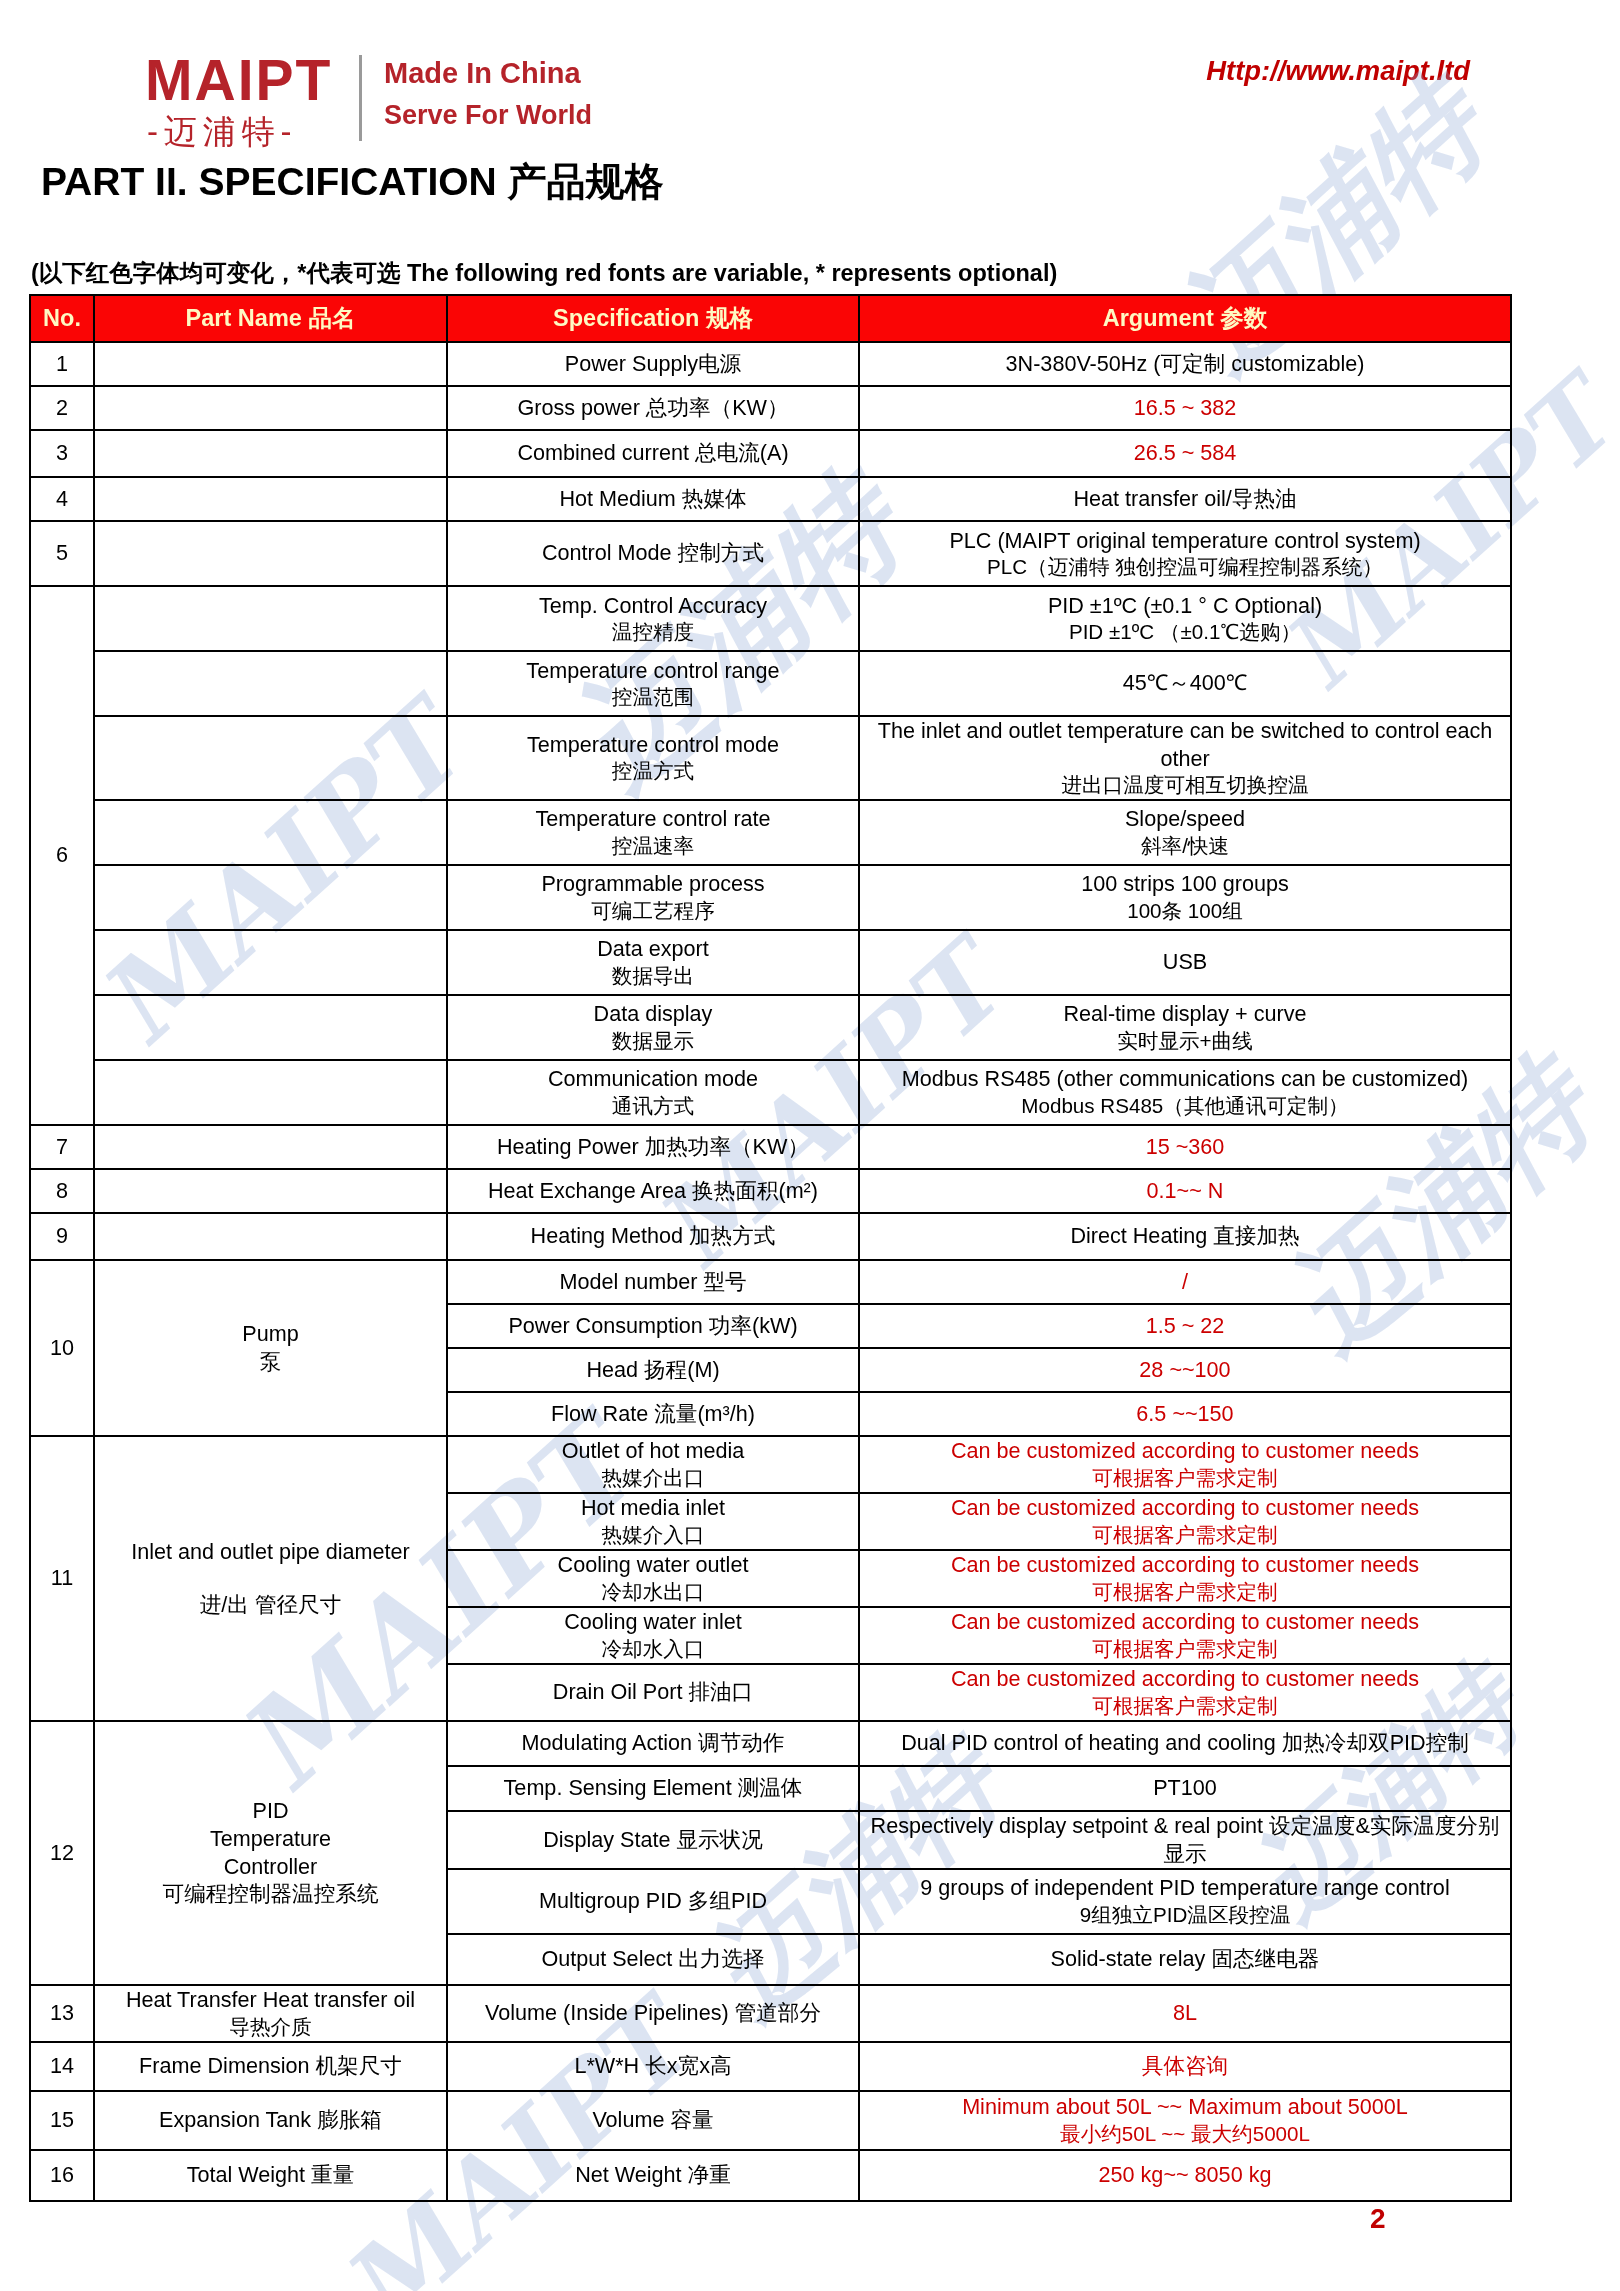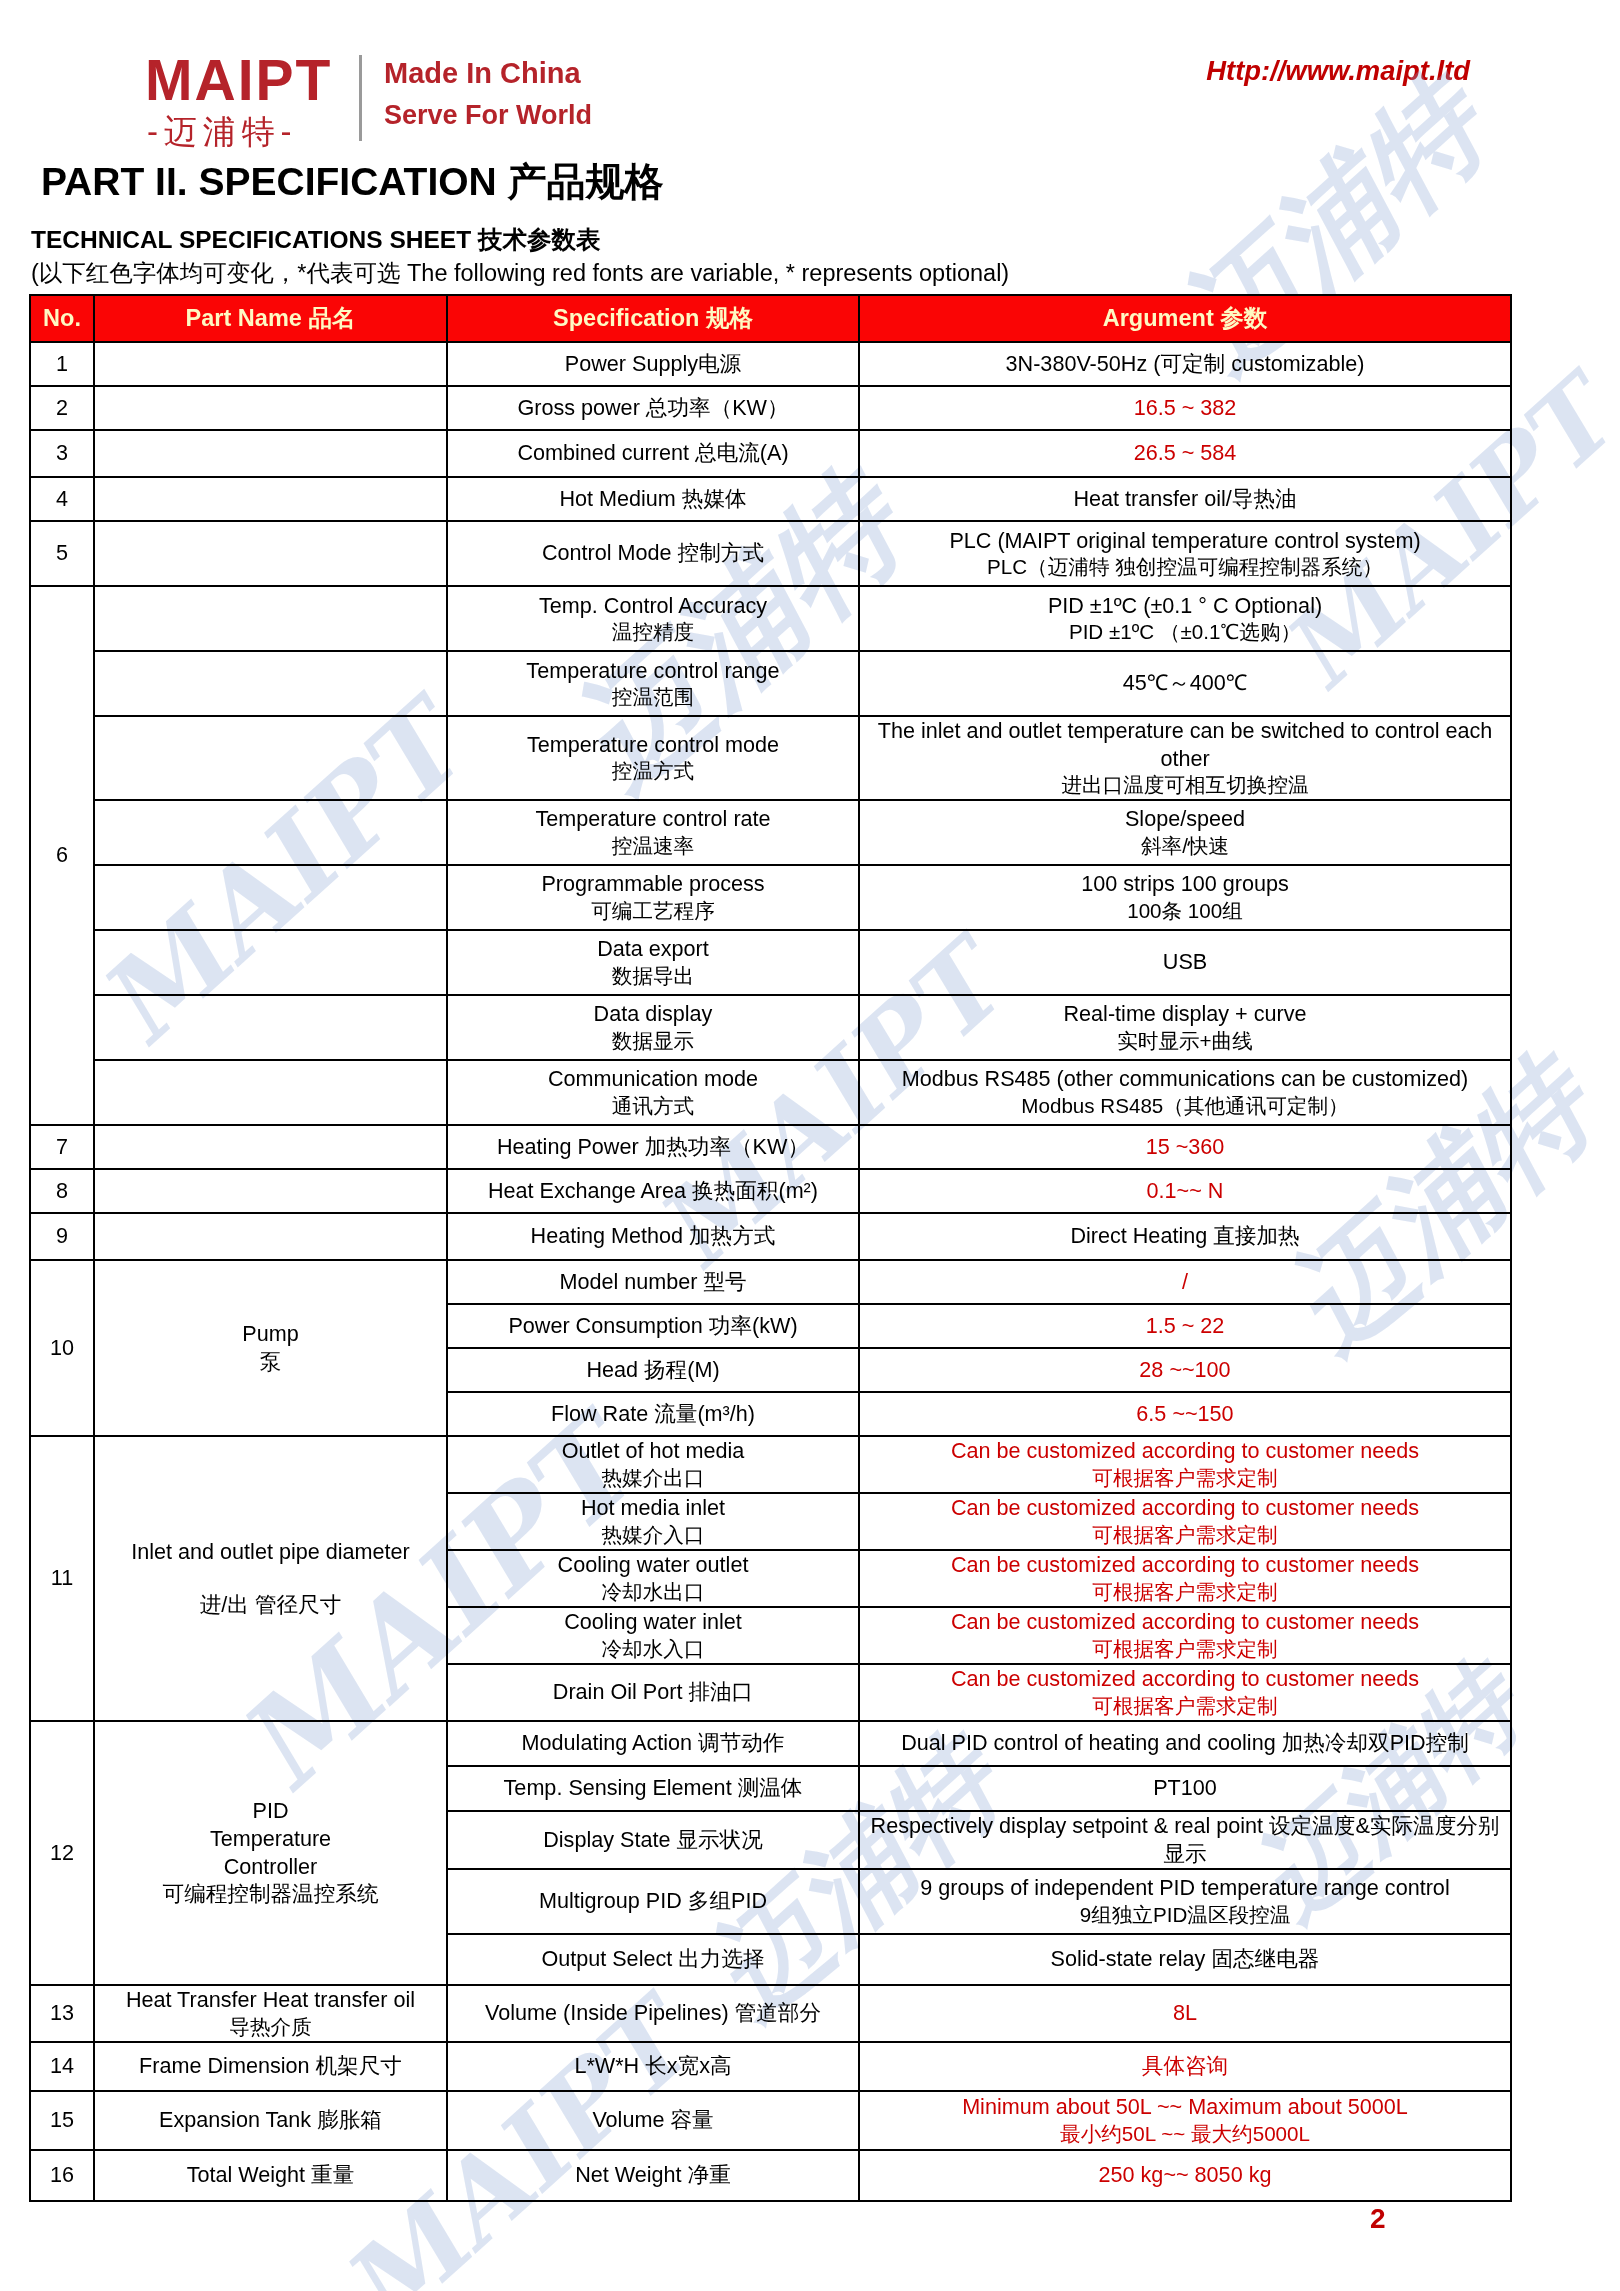--- a/index.html
+++ b/index.html
@@ -11,21 +11,21 @@
   .logo-cn{position:absolute;left:147px;top:110px;font-size:33px;font-weight:400;
            letter-spacing:5.9px;color:var(--accent-red);}
   .logo-divider{position:absolute;left:359px;top:55px;width:2.9px;height:86px;background:#9a9a9a;}
   .tagline1{position:absolute;left:384px;top:57px;font-size:29px;font-weight:600;color:var(--accent-red);}
   .tagline2{position:absolute;left:384px;top:100px;font-size:27px;font-weight:600;color:var(--accent-red);}
   .site-url{position:absolute;left:1117px;top:55px;width:353px;text-align:right;
             font-size:27.4px;font-weight:700;font-style:italic;color:var(--footer-red);}
   .doc-title{position:absolute;left:41px;top:155px;width:1313px;text-align:left;
              font-size:39px;font-weight:700;color:#000;}
   .doc-subtitle{position:absolute;left:31px;top:223px;font-size:24.5px;font-weight:700;color:#000;}
-  .doc-note{position:absolute;left:31px;top:257px;font-size:23.5px;font-weight:400;color:#000;}
+  .doc-note{position:absolute;left:31px;top:257px;font-size:23.5px;font-weight:700;color:#000;}
   
   table.spec{position:absolute;left:29px;top:294px;width:1480px;z-index:2;
              border-collapse:collapse;table-layout:fixed;}
   td,th{border:2.9px solid #000;padding:0 5.9px;text-align:center;vertical-align:middle;
         font-size:21.6px;color:#000;line-height:1.3;}
   thead th{background:var(--header-bg);color:#fef9c3;font-size:23.5px;font-weight:700;height:45px;}
   td.red, td.red div{color:var(--value-red);}
   td div{line-height:1.28;}
   td .l2{font-size:20.6px;}
   .h45{height:44px}.h46{height:45px}.h48{height:47px}.h50{height:49px}
@@ -57,21 +57,20 @@
   <div>
     <div class="logo-text">MAIPT</div>
     <div class="logo-cn">-迈浦特-</div>
     <div class="logo-divider"></div>
     <div class="tagline1">Made In China</div>
     <div class="tagline2">Serve For World</div>
     <div class="site-url">Http://www.maipt.ltd</div>
   </div>
 
   <div class="doc-title">PART II. SPECIFICATION 产品规格</div>
-  <div class="doc-subtitle">TECHNICAL SPECIFICATIONS SHEET 技术参数表</div>
   <div class="doc-note">(以下红色字体均可变化，*代表可选  The following red fonts are variable, * represents optional)</div>
 
   <table class="spec">
     <colgroup>
         <col style="width:64px">
         <col style="width:353px">
         <col style="width:412px">
         <col style="width:652px">
       </colgroup>
     <thead>

